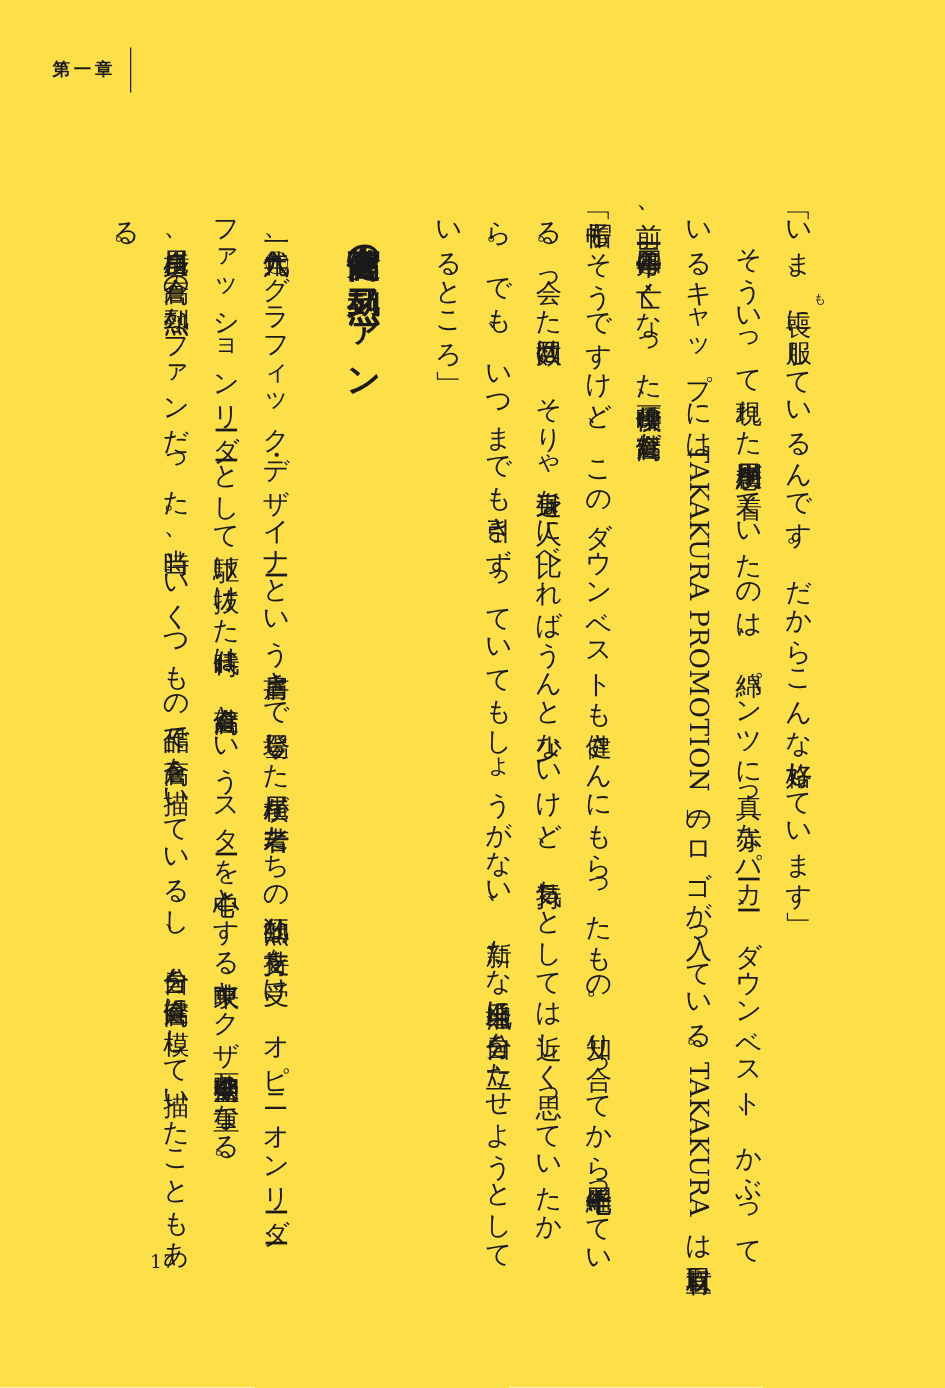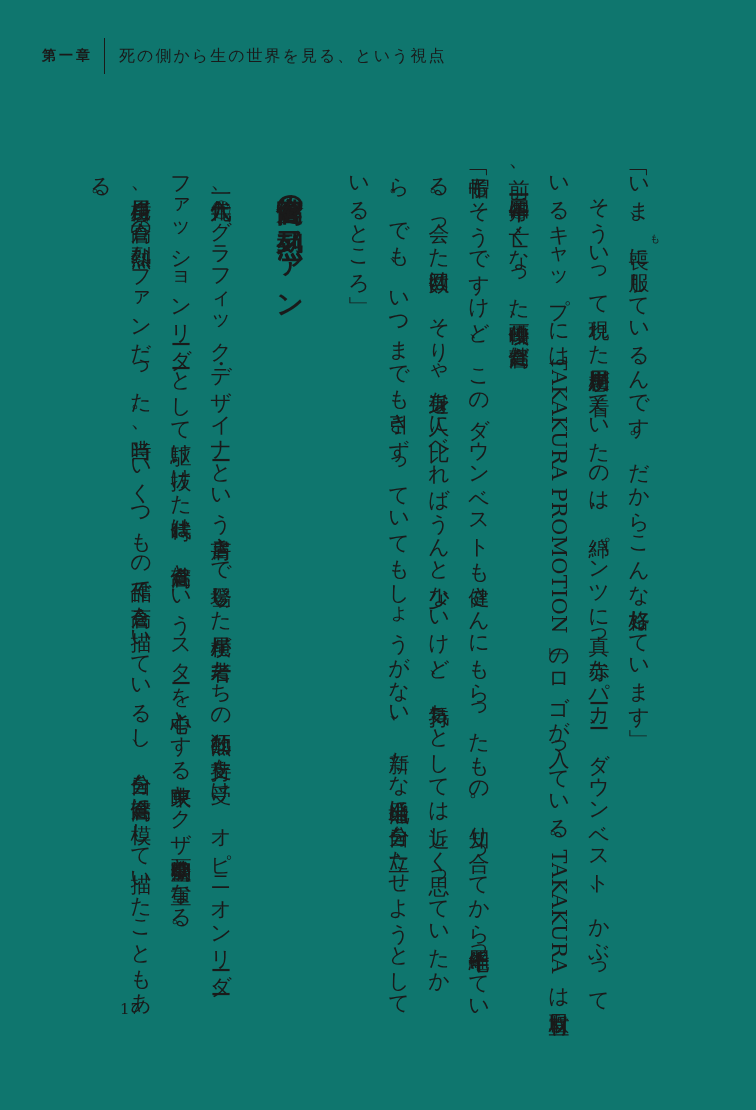--- a/index.html
+++ b/index.html
@@ -4,21 +4,21 @@
 <style>
   html, body {
     margin: 0;
     padding: 0;
     background: #ffffff;
   }
   .page {
     position: relative;
     width: 756px;
     height: 1110px;
-    background: #0f766e;
+    background: #fde047;
     color: #1a1a1a;
     font-family: "DejaVu Serif", serif;
     overflow: hidden;
   }
 
   
   .chapter-header {
     position: absolute;
     top: 38px;
     left: 42px;
@@ -87,21 +87,20 @@
   }
 </style>
 </head>
 <body>
 
 <div class="page">
 
   <header class="chapter-header">
     <span class="chapter-label">第一章</span>
     <span class="header-divider"></span>
-    <span class="chapter-title">死の側から生の世界を見る、という視点</span>
   </header>
 
   <main class="text-body">
 
     <p class="para quote"><span>「いま、</span><ruby><span>喪</span><rt>も</rt></ruby><span>に服しているんです。だからこんな格好しています」</span></p>
 
     <p class="para indent">そういって現れた横尾忠則が着ていたのは、綿パンツに真っ赤なパーカー、ダウンベスト、かぶっているキャップには「TAKAKURA PROMOTION」のロゴが入っている。TAKAKURAは取材日直前、二〇一四年十一月に亡くなった映画俳優、高倉健だ。</p>
 
     <p class="para quote">「帽子もそうですけど、このダウンベストも健さんにもらったもの。知り合ってから四十七年経っている。会った回数は、そりゃ身近な人に比べればうんと少ないけど、気持ちとしては近しく思っていたから。でも、いつまでも引きずっていてもしょうがない、新たな出発地点に自分を立たせようとしているところ」</p>
 

